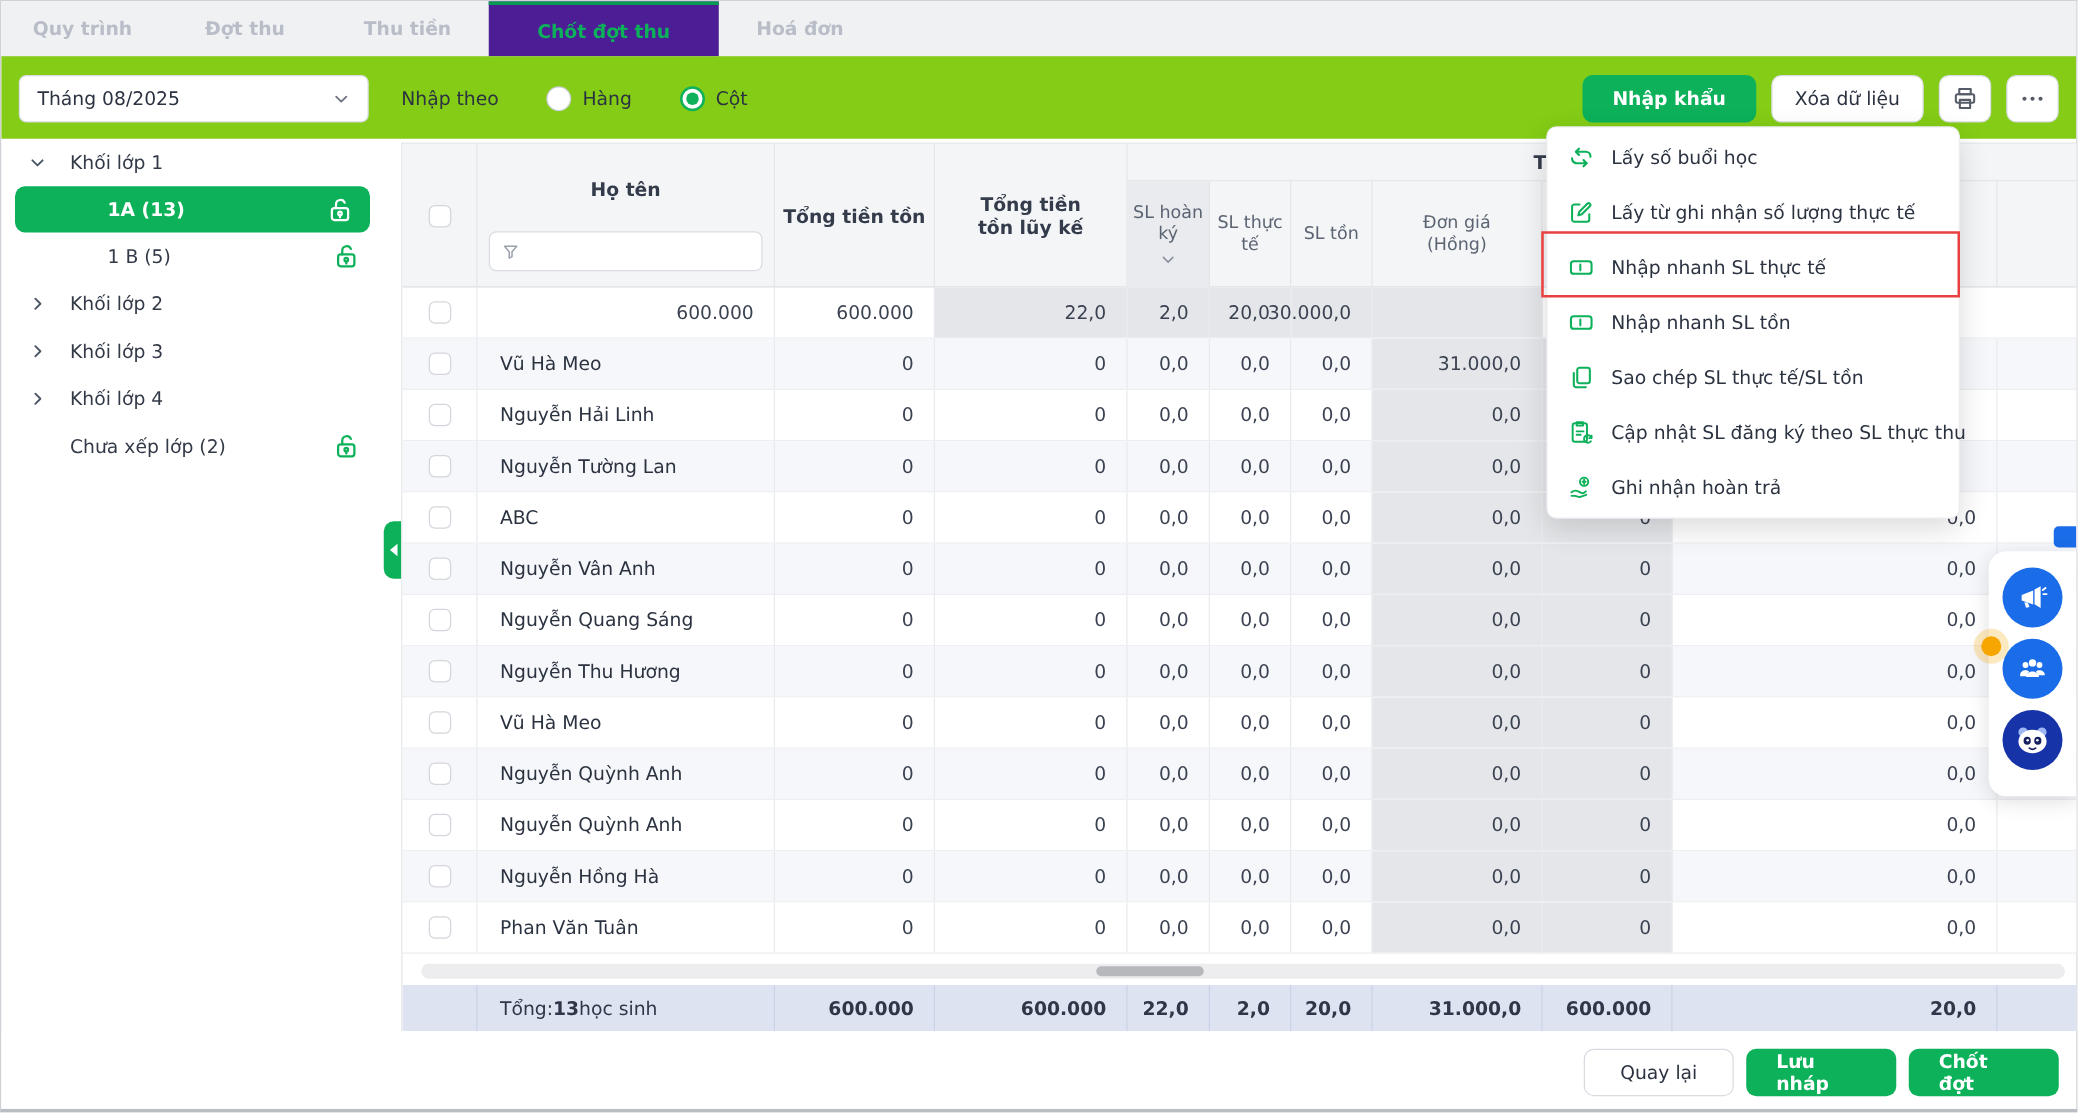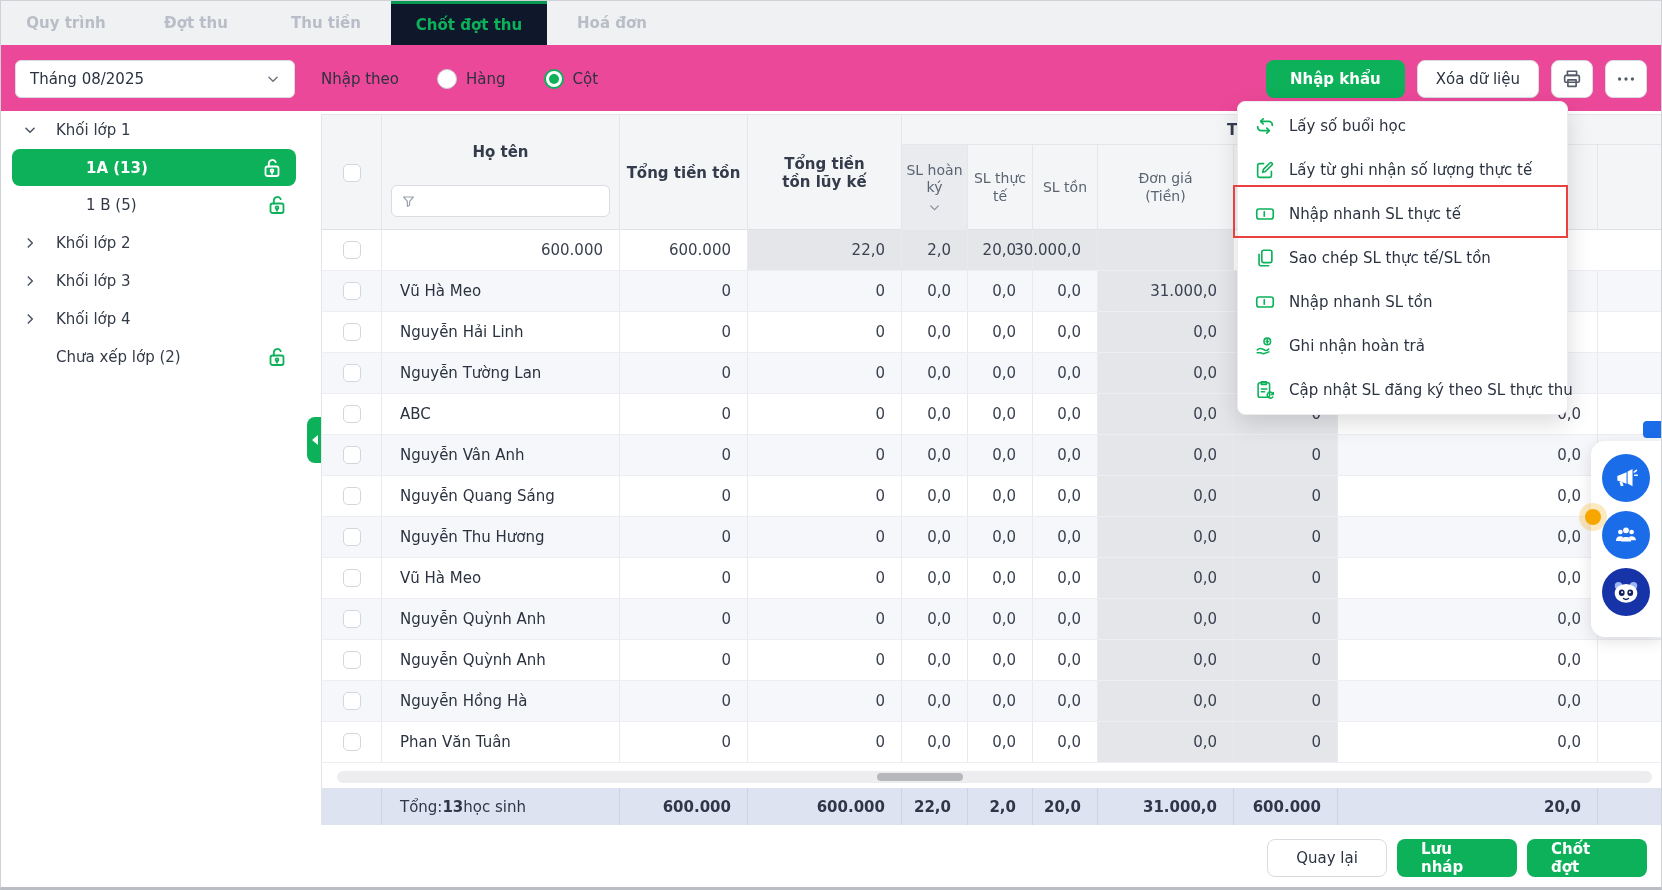--- a/index.html
+++ b/index.html
@@ -1,22 +1,22 @@
 <!DOCTYPE html>
 <html><head>
 <meta charset="utf-8">
 <style>
   html,body{margin:0;padding:0;background:#e9eaee;font-family:"DejaVu Sans","Liberation Sans",sans-serif;}
   .window{position:relative;width:1662px;height:890px;background:#fff;border:1px solid #cfd1d6;border-bottom:3px solid #babdc3;box-sizing:border-box;overflow:hidden;}
   
   .tabs{position:absolute;left:0;top:0;right:0;height:44px;background:#f0f1f3;border-bottom:1px solid #e2e3e7;display:flex;}
   .tab{width:130px;display:flex;align-items:center;justify-content:center;font-size:15px;font-weight:600;color:#b9bdc7;box-sizing:border-box;cursor:pointer;}
-  .tab.active{width:156px;background:#0f172a;color:#0cb15a;font-weight:700;border-top:3px solid #089a52;}
-  
-  .toolbar{position:absolute;left:0;top:44px;right:0;height:66px;background:#ec4899;}
+  .tab.active{width:184px;background:#4c1d95;color:#0cb15a;font-weight:700;border-top:3px solid #089a52;}
+  
+  .toolbar{position:absolute;left:0;top:44px;right:0;height:66px;background:#84cc16;}
   .month-select{position:absolute;left:14px;top:15px;width:280px;height:38px;border:1px solid #d8dbe0;border-radius:6px;display:flex;align-items:center;padding:0 14px;box-sizing:border-box;font-size:15px;color:#2b3240;background:#fff;cursor:pointer;}
   .month-select .chev{margin-left:auto;color:#6b7280;display:flex;}
   .inputmode{position:absolute;left:320px;top:15px;height:38px;display:flex;align-items:center;gap:38px;font-size:15px;color:#2b3240;}
   .radio-opt{display:flex;align-items:center;gap:9px;cursor:pointer;}
   .radio{width:20px;height:20px;border-radius:50%;box-sizing:border-box;border:1.5px solid #c9cdd4;background:#fff;display:flex;align-items:center;justify-content:center;}
   .radio.sel{border:2px solid #0cb15a;}
   .radio.sel i{width:10px;height:10px;border-radius:50%;background:#0cb15a;}
   .toolbar-actions{position:absolute;right:14px;top:15px;display:flex;gap:12px;}
   .btn{height:38px;border-radius:8px;display:flex;align-items:center;justify-content:center;font-size:15px;box-sizing:border-box;cursor:pointer;}
   .btn.green{background:#0cb15a;color:#fff;font-weight:600;padding:0 24px;}
@@ -254,21 +254,21 @@
             </svg>
         </span>
       </div>
       <div class="hcell sub hdr-sltt">
           <span class="wrapnarrow">SL thực tế</span>
         </div>
       <div class="hcell sub hdr-slton">
           <span class="wrapnarrow">SL tồn</span>
         </div>
       <div class="hcell sub hdr-dongia">
-          <span class="wrapnarrow">Đơn giá (Tiền)</span>
+          <span class="wrapnarrow">Đơn giá (Hồng)</span>
         </div>
       <div class="hcell sub hdr-c8"></div>
       <div class="hcell sub hdr-c9"></div>
       <div class="hcell sub hdr-c10"></div>
     </div>
     <div class="tbody" id="tbody">
         <div class="trow">
           <div class="tcell ck">
             <span class="checkbox"></span>
           </div>
@@ -507,58 +507,58 @@
         <span class="mi">
           <svg width="22" height="22" viewBox="0 0 24 24" fill="none" stroke="#0cb15a" stroke-width="1.8" stroke-linecap="round">
             <rect x="3" y="6.5" width="18" height="11" rx="2.5"></rect>
             <path d="M11.2 9.5v5"></path>
           </svg>
         </span>
         <span>Nhập nhanh SL thực tế</span>
       </div>
       <div class="menu-item">
         <span class="mi">
+          <svg width="22" height="22" viewBox="0 0 24 24" fill="none" stroke="#0cb15a" stroke-width="1.8" stroke-linecap="round">
+            <rect x="3" y="6.5" width="18" height="11" rx="2.5"></rect>
+            <path d="M11.2 9.5v5"></path>
+          </svg>
+        </span>
+        <span>Nhập nhanh SL tồn</span>
+      </div>
+      <div class="menu-item">
+        <span class="mi">
           <svg width="22" height="22" viewBox="0 0 24 24" fill="none" stroke="#0cb15a" stroke-width="1.8" stroke-linecap="round" stroke-linejoin="round">
             <rect x="8.5" y="3.5" width="11" height="13.5" rx="2"></rect>
             <path d="M16 20.5H7.5a2 2 0 0 1-2-2V8"></path>
           </svg>
         </span>
         <span>Sao chép SL thực tế/SL tồn</span>
-      </div>
-      <div class="menu-item">
-        <span class="mi">
-          <svg width="22" height="22" viewBox="0 0 24 24" fill="none" stroke="#0cb15a" stroke-width="1.8" stroke-linecap="round">
-            <rect x="3" y="6.5" width="18" height="11" rx="2.5"></rect>
-            <path d="M11.2 9.5v5"></path>
-          </svg>
-        </span>
-        <span>Nhập nhanh SL tồn</span>
-      </div>
-      <div class="menu-item">
-        <span class="mi">
-          <svg width="22" height="22" viewBox="0 0 24 24" fill="none" stroke="#0cb15a" stroke-width="1.7" stroke-linecap="round" stroke-linejoin="round">
-            <circle cx="14.5" cy="7" r="3.6"></circle>
-            <path d="M14.5 5v4M13.2 7h2.6"></path>
-            <path d="M3.5 16.2c2-1.7 3.8-1.9 5.8-.9l2.8 1.3c1.4.7 2.9 0 3.9-1.2"></path>
-            <path d="M3.5 19.3h3.2l3.8 1.1 5.8-2"></path>
-          </svg>
-        </span>
-        <span>Ghi nhận hoàn trả</span>
       </div>
       <div class="menu-item">
         <span class="mi">
           <svg width="22" height="22" viewBox="0 0 24 24" fill="none" stroke="#0cb15a" stroke-width="1.7" stroke-linecap="round" stroke-linejoin="round">
             <rect x="4.5" y="4" width="12.5" height="16" rx="2"></rect>
             <path d="M8 3h5.5v3H8z"></path>
             <path d="M8 11h6M8 14h3.5"></path>
             <path d="M20.7 16.2a3.3 3.3 0 1 0-.3 3.4" fill="none"></path>
             <path d="M21 14.8v2.1h-2.1"></path>
           </svg>
         </span>
         <span>Cập nhật SL đăng ký theo SL thực thu</span>
+      </div>
+      <div class="menu-item">
+        <span class="mi">
+          <svg width="22" height="22" viewBox="0 0 24 24" fill="none" stroke="#0cb15a" stroke-width="1.7" stroke-linecap="round" stroke-linejoin="round">
+            <circle cx="14.5" cy="7" r="3.6"></circle>
+            <path d="M14.5 5v4M13.2 7h2.6"></path>
+            <path d="M3.5 16.2c2-1.7 3.8-1.9 5.8-.9l2.8 1.3c1.4.7 2.9 0 3.9-1.2"></path>
+            <path d="M3.5 19.3h3.2l3.8 1.1 5.8-2"></path>
+          </svg>
+        </span>
+        <span>Ghi nhận hoàn trả</span>
       </div>
     </div>
 
   <div class="blue-tab"></div>
   <div class="float-panel">
     <div class="orange-dot"></div>
     <div class="fab" style="top:13px;">
       <span>
         <svg width="26" height="26" viewBox="0 0 24 24" fill="#fff">
             <path d="M4 10.2v4l8.5 3V6.8z"></path>

